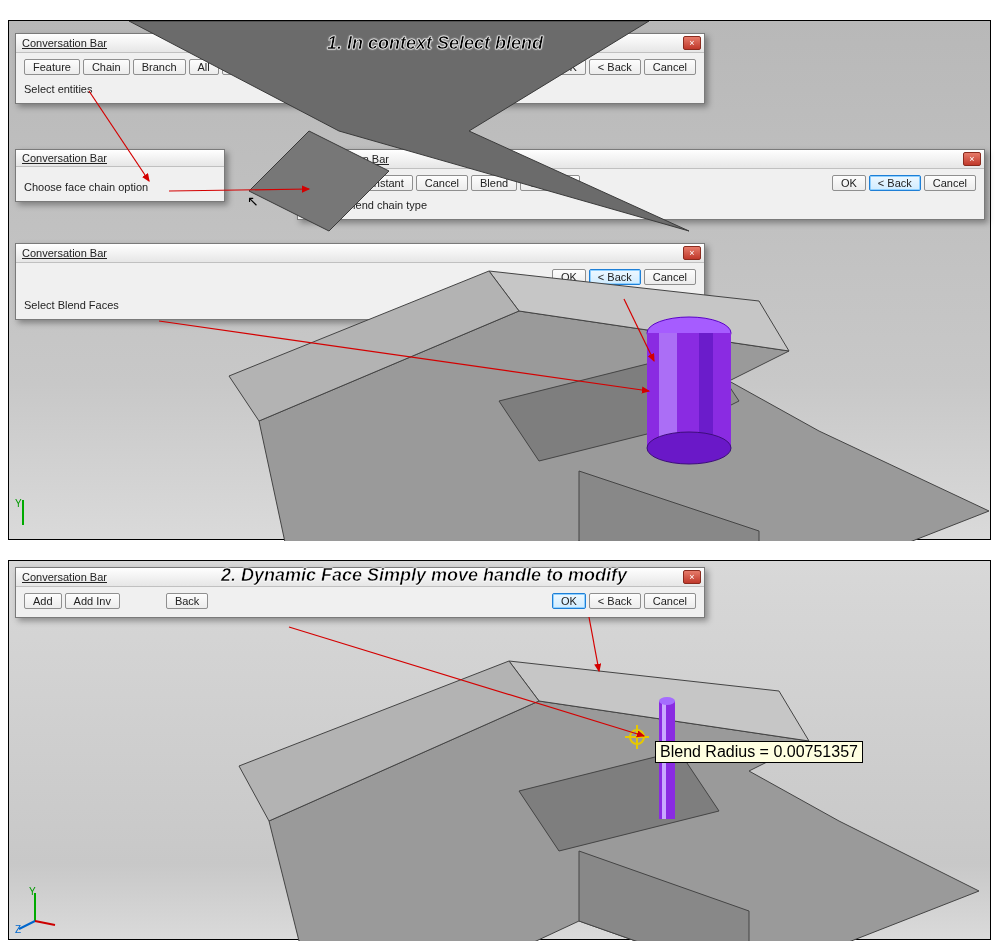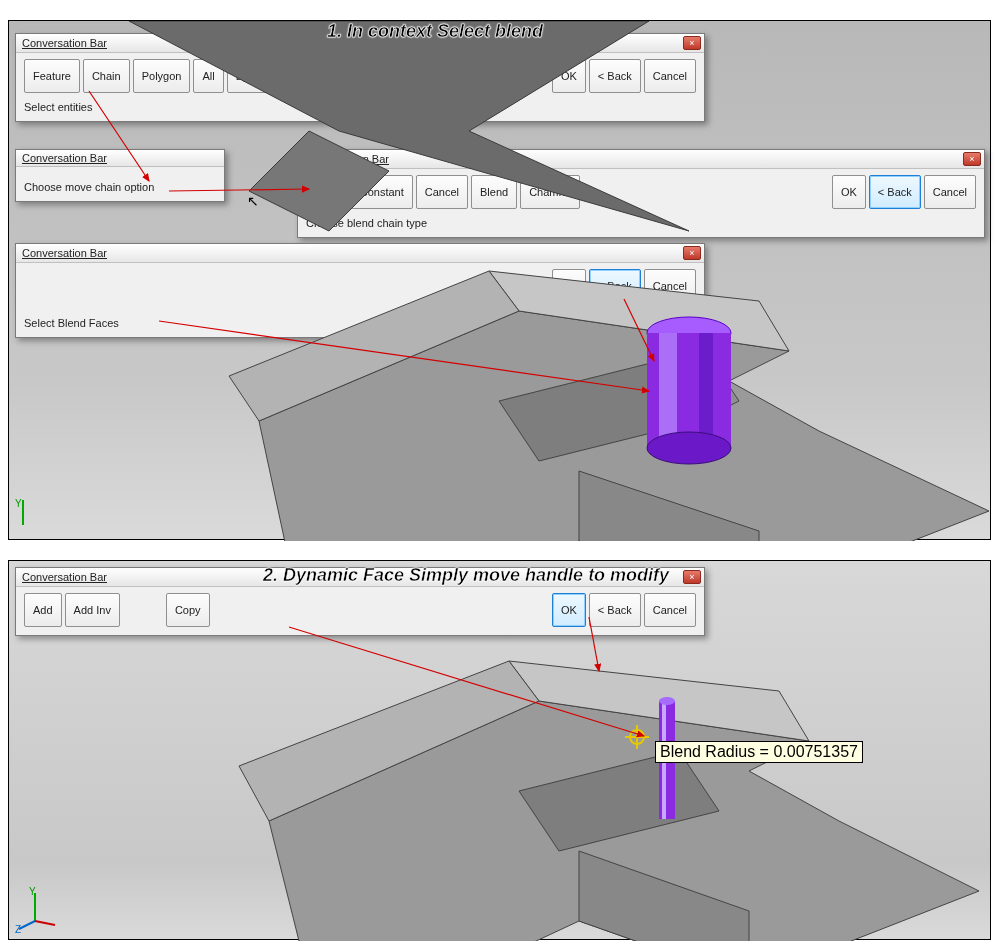--- a/index.html
+++ b/index.html
@@ -56,21 +56,21 @@
     display: flex;
     gap: 3px;
     align-items: center;
   }
   .btnrow.right { justify-content: flex-end; }
   .btnrow.spread { justify-content: space-between; }
   .btn {
     display: inline-flex;
     align-items: center;
     gap: 3px;
-    height: 34px;
+    height: 16px;
     padding: 0 8px;
     background: linear-gradient(#fdfdfd, #ececec);
     border: 1px solid #8f8f8f;
     border-radius: 2px;
     font-size: 11px;
     color: #222;
     cursor: pointer;
     white-space: nowrap;
   }
   .btn.highlight {
@@ -157,40 +157,40 @@
   <div class="dialog" style="left:6px; top:12px; width:690px;">
     <div class="titlebar">
       <span class="title">Conversation Bar</span>
       <span class="close-btn">×</span>
     </div>
     <div class="dlg-body">
       <div class="btnrow spread">
         <div class="btnrow">
           <span class="btn">Feature</span>
           <span class="btn">Chain</span>
-          <span class="btn">Polygon</span>
+          <span class="btn">Branch</span>
           <span class="btn">All</span>
           <span class="btn">By Type</span>
         </div>
         <div class="btnrow">
           <span class="btn">OK</span>
           <span class="btn">&lt; Back</span>
           <span class="btn">Cancel</span>
         </div>
       </div>
       <div class="subtext">Select entities</div>
     </div>
   </div>
 
   <div class="dialog" style="left:6px; top:128px; width:210px;">
     <div class="titlebar">
       <span class="title">Conversation Bar</span>
     </div>
     <div class="dlg-body">
-      <div class="subtext">Choose move chain option</div>
+      <div class="subtext">Choose face chain option</div>
     </div>
   </div>
 
   <span class="cursor" style="left:238px; top:172px;">↖︎</span>
 
   <div class="dialog" style="left:288px; top:128px; width:688px;">
     <div class="titlebar">
       <span class="title">Conversation Bar</span>
       <span class="close-btn">×</span>
     </div>
@@ -224,21 +224,21 @@
     <div class="dlg-body">
       <div class="btnrow right">
         <span class="btn">OK</span>
         <span class="btn highlight">&lt; Back</span>
         <span class="btn">Cancel</span>
       </div>
       <div class="subtext" style="margin-top:14px;">Select Blend Faces</div>
     </div>
   </div>
 
-  <div class="caption" style="left:318px; top:0;">1. In context Select blend</div>
+  <div class="caption" style="left:318px; top:12px;">1. In context Select blend</div>
 
   <svg class="arrow" style="left:0; top:0;" width="980" height="520">
     <defs>
       <marker id="ahead" markerWidth="8" markerHeight="8" refX="6" refY="3" orient="auto">
         <path d="M0,0 L7,3 L0,6 Z" fill="#d40000"></path>
       </marker>
     </defs>
     <line x1="80" y1="70" x2="140" y2="160" stroke="#d40000" stroke-width="1.2" marker-end="url(#ahead)"></line>
     <line x1="160" y1="170" x2="300" y2="168" stroke="#d40000" stroke-width="1.2" marker-end="url(#ahead)"></line>
     <line x1="150" y1="300" x2="640" y2="370" stroke="#d40000" stroke-width="1.2" marker-end="url(#ahead)"></line>
@@ -280,32 +280,32 @@
     <div class="titlebar">
       <span class="title">Conversation Bar</span>
       <span class="close-btn">×</span>
     </div>
     <div class="dlg-body">
       <div class="btnrow spread">
         <div class="btnrow">
           <span class="btn">Add</span>
           <span class="btn">Add Inv</span>
           <span style="width:40px"></span>
-          <span class="btn">Copy</span>
+          <span class="btn">Back</span>
         </div>
         <div class="btnrow">
           <span class="btn highlight">OK</span>
           <span class="btn">&lt; Back</span>
           <span class="btn">Cancel</span>
         </div>
       </div>
     </div>
   </div>
 
-  <div class="caption" style="left:212px; top:4px;margin-left:42px;">2. Dynamic Face Simply move handle to modify</div>
+  <div class="caption" style="left:212px; top:4px;">2. Dynamic Face Simply move handle to modify</div>
 
   <div class="tooltip" style="left:646px; top:180px;">Blend Radius = 0.00751357</div>
 
   <svg class="arrow" style="left:0; top:0;" width="980" height="380">
     <defs>
       <marker id="ahead2" markerWidth="8" markerHeight="8" refX="6" refY="3" orient="auto">
         <path d="M0,0 L7,3 L0,6 Z" fill="#d40000"></path>
       </marker>
     </defs>
     <line x1="280" y1="66" x2="635" y2="175" stroke="#d40000" stroke-width="1.2" marker-end="url(#ahead2)"></line>

